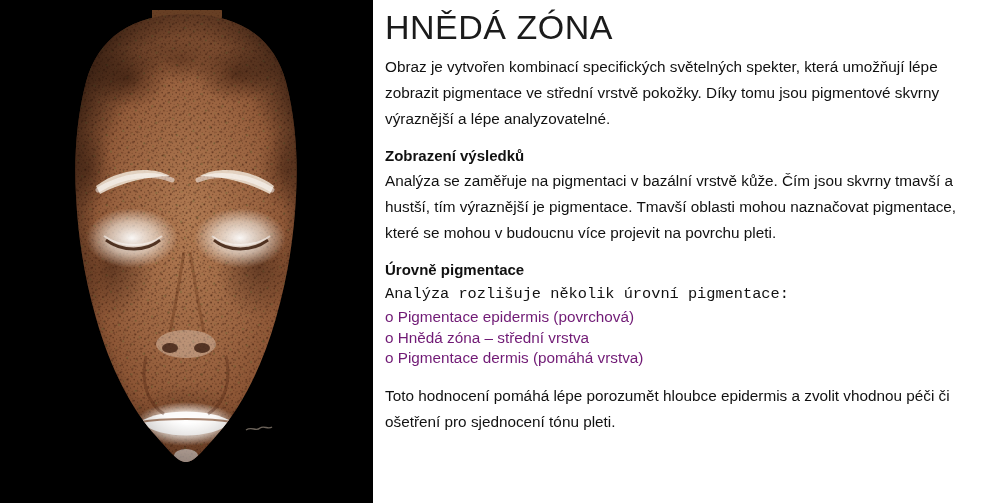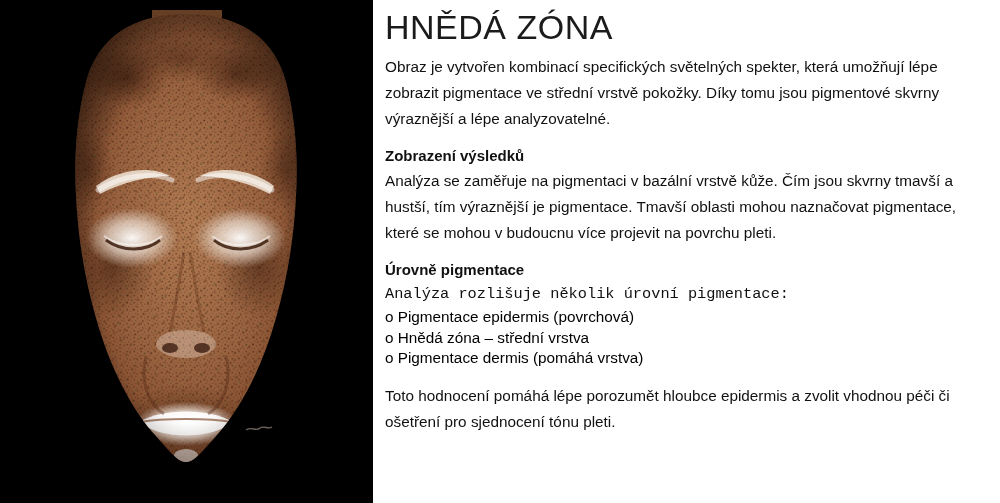--- a/index.html
+++ b/index.html
@@ -73,21 +73,21 @@
     color: #111111;
   }
   .list {
     margin: 0 0 14px 0;
     padding: 0;
     list-style: none;
   }
   .list li {
     font-size: 15.3px;
     line-height: 20.5px;
-    color: #000000;
+    color: #701a75;
   }
   .tight { margin-bottom: 0; font-family: Liberation Mono, monospace; }
 </style>
 </head>
 <body>
 
 <div class="page">
 
   <div class="image-panel">
     <div class="face-wrap">

